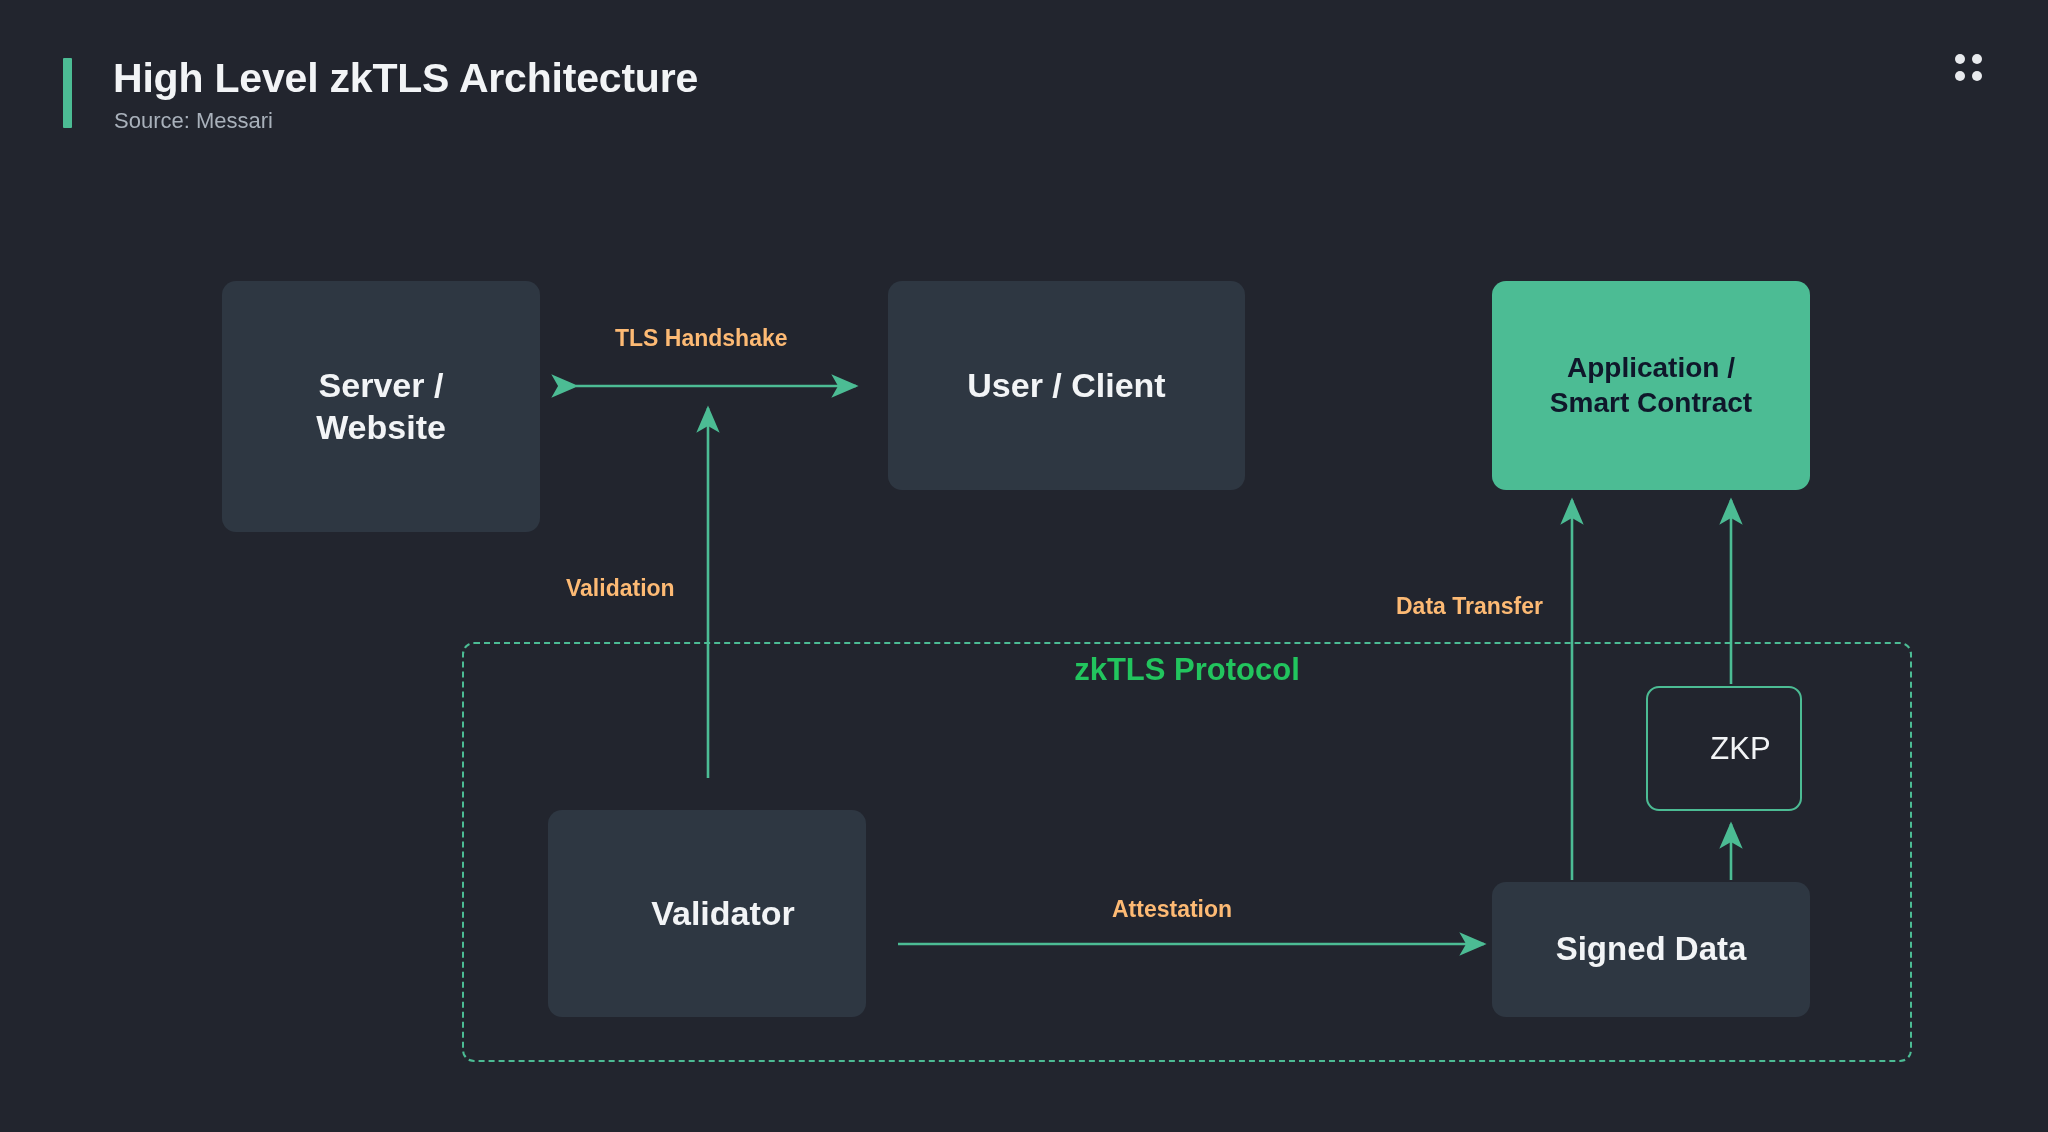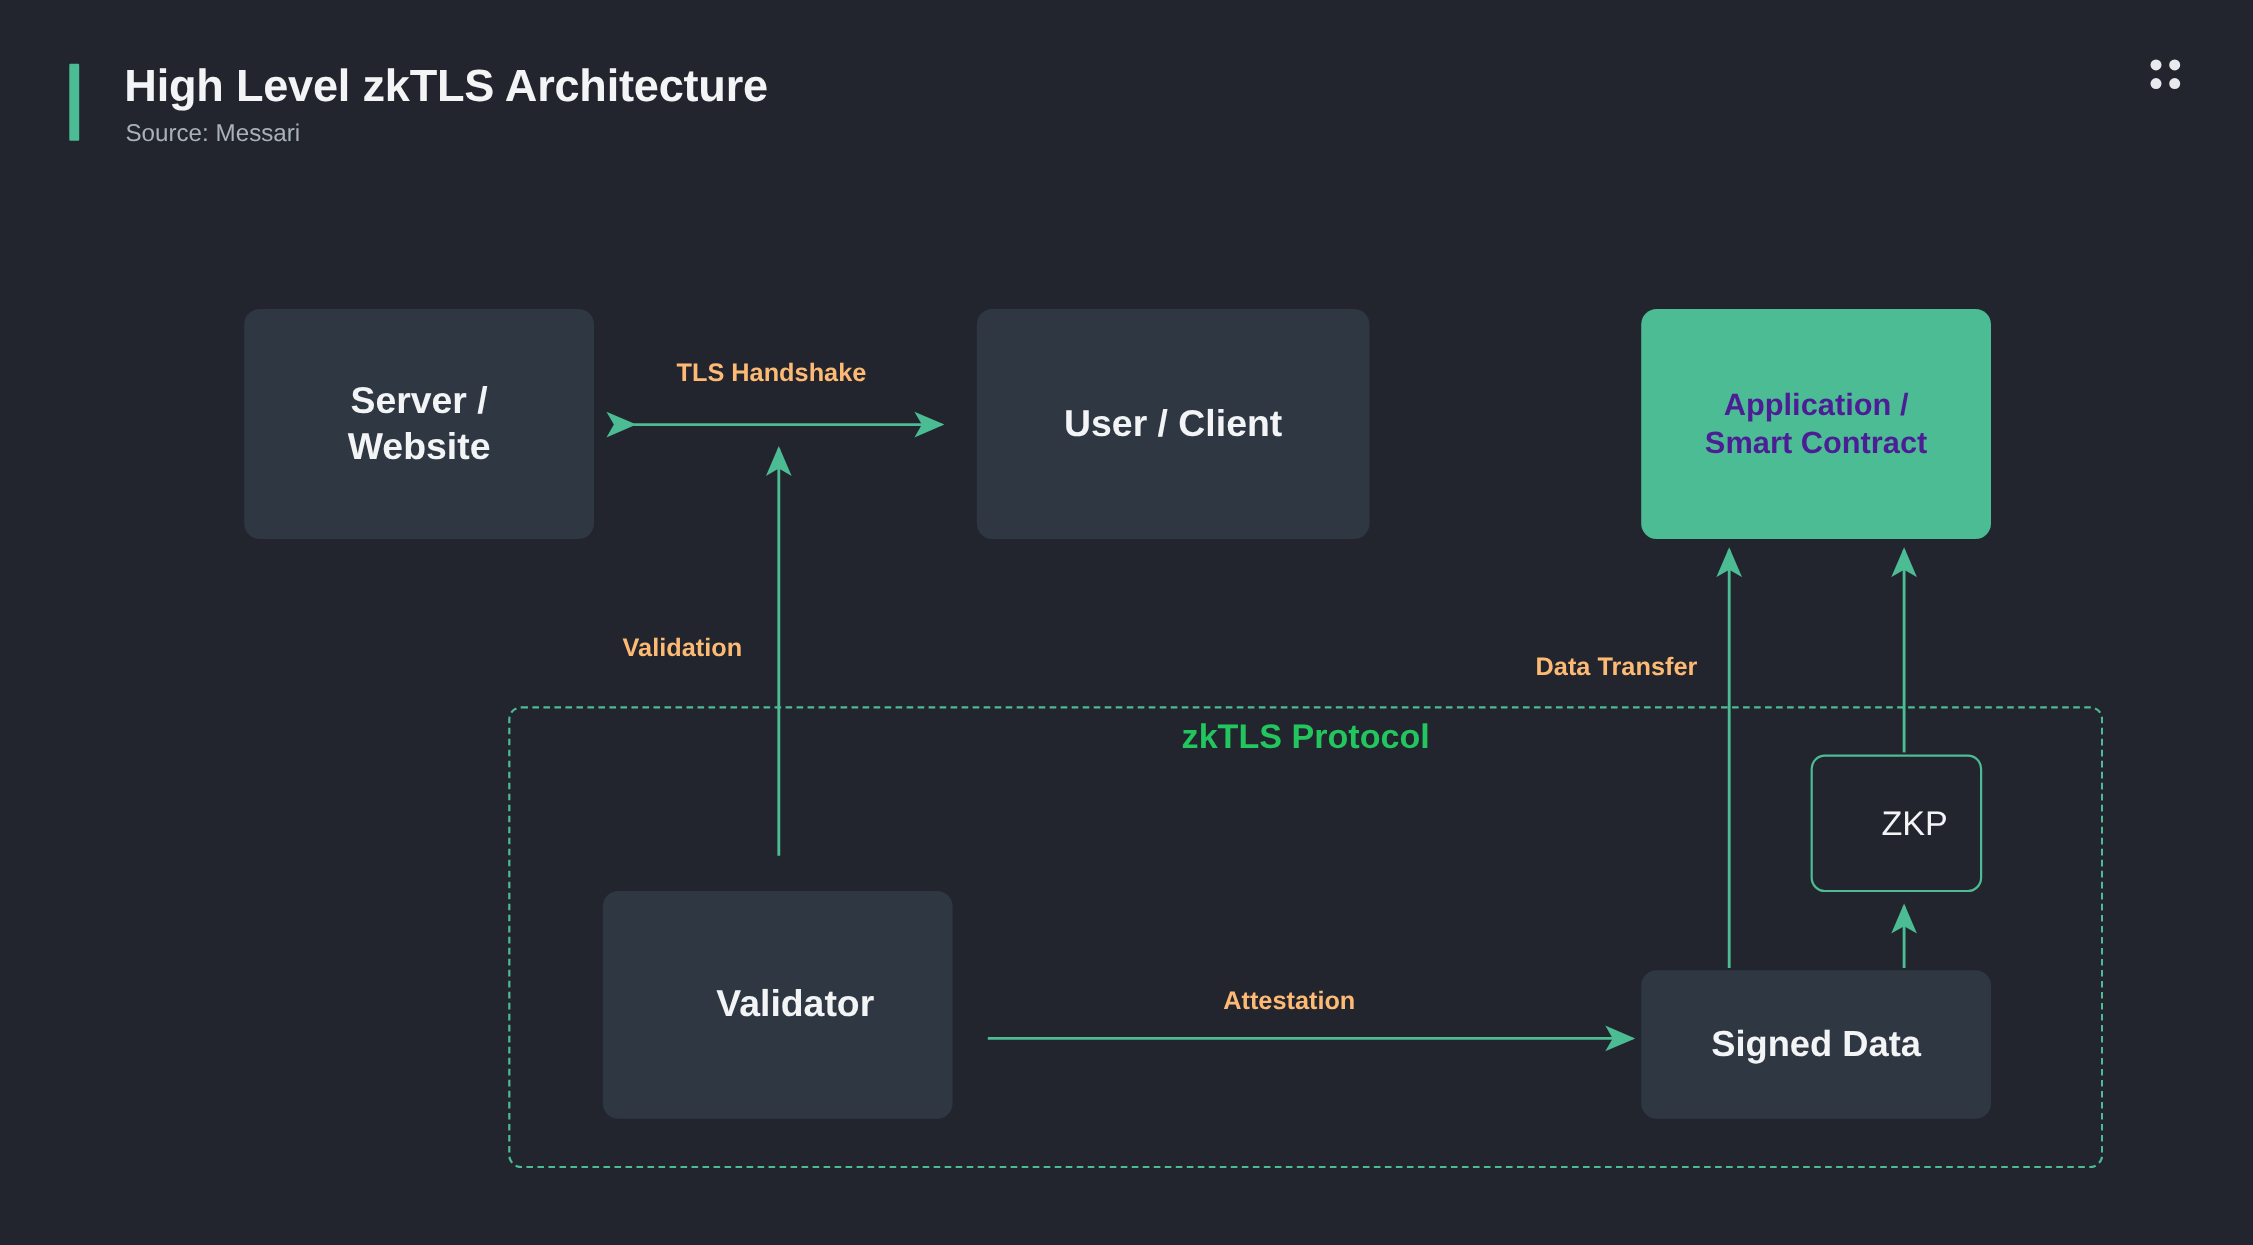--- a/index.html
+++ b/index.html
@@ -89,31 +89,31 @@
     text-align: center;
     box-sizing: border-box;
     border-radius: 14px;
   }
   .node-dark {
     background: #2e3742;
     color: #f2f4f6;
   }
   .node-green {
     background: #4cbc94;
-    color: #4c1d95;
+    color: #0f172a;
   }
   .node-outline {
     background: transparent;
     border: 2px solid #4cbc94;
     color: #f2f4f6;
     padding-left: 33px;
   }
   .node .label { line-height: 1.22; white-space: pre-line; }
 
-  #node-server   { left: 222px;  top: 281px;  width: 318px; height: 209px; }
+  #node-server   { left: 222px;  top: 281px;  width: 318px; height: 251px; }
   #node-server   .label { font-size: 34px; font-weight: bold; }
   #node-client   { left: 888px;  top: 281px;  width: 357px; height: 209px; }
   #node-client   .label { font-size: 34px; font-weight: bold; }
   #node-app      { left: 1492px; top: 281px;  width: 318px; height: 209px; }
   #node-app      .label { font-size: 28px; font-weight: bold; }
   #node-validator{ left: 548px;  top: 810px;  width: 318px; height: 207px; padding-left: 32px; }
   #node-validator .label { font-size: 34px; font-weight: bold; }
   #node-signed   { left: 1492px; top: 882px;  width: 318px; height: 135px; }
   #node-signed   .label { font-size: 33px; font-weight: bold; }
   #node-zkp      { left: 1646px; top: 686px;  width: 156px; height: 125px; border-radius: 13px; }

